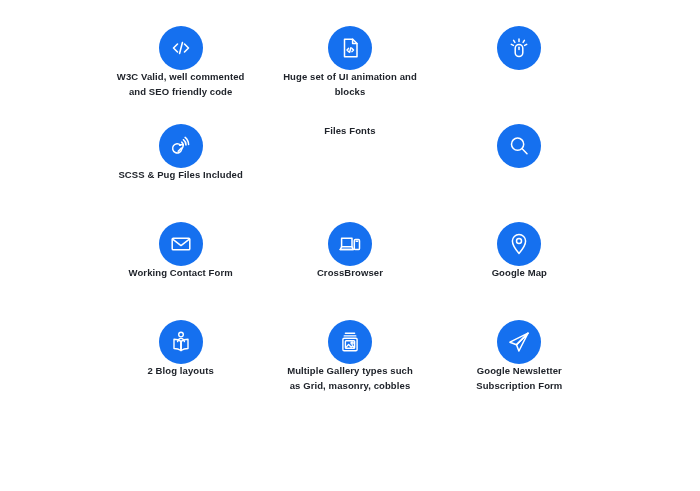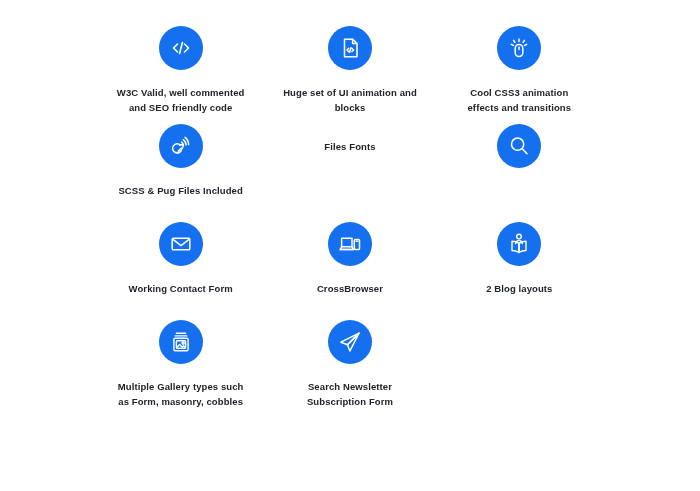--- a/index.html
+++ b/index.html
@@ -44,21 +44,20 @@
   }
   .icon-circle svg {
     display: block;
     width: 24px;
     height: 24px;
   }
   .icon-circle svg * {
     vector-effect: non-scaling-stroke;
   }
   .feature-label {
-    margin-top: 16px;
     font-size: 9.5px;
     font-weight: bold;
     line-height: 1.55;
     color: #20242b;
     letter-spacing: 0.1px;
     max-width: 160px;
     white-space: pre-line;
   }
   .aa-text {
     font-size: 17px;
@@ -102,22 +101,20 @@
       <svg viewBox="0 0 24 24" fill="none" stroke="#ffffff" stroke-width="1.5" stroke-linecap="round" stroke-linejoin="round">
         <rect x="8.2" y="8.4" width="7.6" height="12.2" rx="3.8"></rect>
         <line x1="12" y1="11.2" x2="12" y2="13.6"></line>
         <line x1="12" y1="3.1" x2="12" y2="5.6"></line>
         <line x1="6.6" y1="4.4" x2="7.9" y2="6.4"></line>
         <line x1="17.4" y1="4.4" x2="16.1" y2="6.4"></line>
         <line x1="4.3" y1="8.4" x2="6.4" y2="9.4"></line>
         <line x1="19.7" y1="8.4" x2="17.6" y2="9.4"></line>
       </svg>
     </div>
-    <div class="feature-label">Cool CSS3 animation
-effects and transitions</div>
   </div>
 
   <div class="feature-card">
     <div class="icon-circle">
       <svg viewBox="0 0 24 24" fill="none" stroke="#ffffff" stroke-width="1.5" stroke-linecap="round" stroke-linejoin="round">
         <path d="M11.6 11.2 a4.6 4.6 0 1 0 1.1 4.2 c1.2-1.5 1.6-3.1 1.5-4.9 -1.5-0.3-2.6 0-3.6 0.7 z"></path>
         <line x1="9.2" y1="17.2" x2="12.4" y2="14.1"></line>
         <path d="M14.3 11.3 a4.3 4.3 0 0 0 -1.6 -3.2"></path>
         <path d="M17.0 10.9 a6.9 6.9 0 0 0 -2.6 -5.2"></path>
         <path d="M19.6 10.5 a9.4 9.4 0 0 0 -3.5 -7.1"></path>
@@ -155,20 +152,29 @@
         <path d="M3.6 6.2 h10.4 v8.6 h-10.4 z"></path>
         <line x1="2.2" y1="17.6" x2="15.4" y2="17.6"></line>
         <path d="M3.6 14.8 l-1.4 2.8 h13.2 l-1.4 -2.8"></path>
         <rect x="16.3" y="7.6" width="5.2" height="10" rx="1.1"></rect>
         <line x1="18.2" y1="9.3" x2="19.6" y2="9.3"></line>
       </svg>
     </div>
     <div class="feature-label">CrossBrowser</div>
   </div>
 
+  <div class="feature-card">
+    <div class="icon-circle">
+      <svg viewBox="0 0 24 24" fill="none" stroke="#ffffff" stroke-width="1.5" stroke-linecap="round" stroke-linejoin="round">
+        <path d="M12 2.6 c-3.7 0-6.6 2.9-6.6 6.5 0 4.9 6.6 12.3 6.6 12.3 s6.6-7.4 6.6-12.3 c0-3.6-2.9-6.5-6.6-6.5 z"></path>
+        <circle cx="12" cy="9.1" r="2.5"></circle>
+      </svg>
+    </div>
+    <div class="feature-label">Google Map</div>
+  </div>
 
   <div class="feature-card">
     <div class="icon-circle">
       <svg viewBox="0 0 24 24" fill="none" stroke="#ffffff" stroke-width="1.4" stroke-linecap="round" stroke-linejoin="round">
         <circle cx="12" cy="4.6" r="2.3"></circle>
         <path d="M8.6 11.6 c0.5-2.1 1.8-3.2 3.4-3.2 1.6 0 2.9 1.1 3.4 3.2"></path>
         <path d="M12 11.3 v9.2"></path>
         <path d="M12 11.3 c-1.9-1.3-4.3-2-7-2 v9.2 c2.7 0 5.1 0.7 7 2 z"></path>
         <path d="M12 11.3 c1.9-1.3 4.3-2 7-2 v9.2 c-2.7 0-5.1 0.7-7 2 z"></path>
       </svg>
@@ -181,28 +187,28 @@
       <svg viewBox="0 0 24 24" fill="none" stroke="#ffffff" stroke-width="1.4" stroke-linecap="round" stroke-linejoin="round">
         <line x1="7.4" y1="3.3" x2="16.6" y2="3.3"></line>
         <line x1="6.2" y1="5.9" x2="17.8" y2="5.9"></line>
         <rect x="4.9" y="8.3" width="14.2" height="12.4" rx="1.2"></rect>
         <rect x="7.4" y="10.8" width="9.2" height="7.4" rx="0.8"></rect>
         <circle cx="14.1" cy="13.1" r="1.1"></circle>
         <polyline points="7.8,17.6 10.6,14.4 13.1,17.1 14.6,15.8 16.2,17.4"></polyline>
       </svg>
     </div>
     <div class="feature-label">Multiple Gallery types such
-as Form, masonry, cobbles</div>
+as Grid, masonry, cobbles</div>
   </div>
 
   <div class="feature-card">
     <div class="icon-circle">
       <svg viewBox="0 0 24 24" fill="none" stroke="#ffffff" stroke-width="1.5" stroke-linecap="round" stroke-linejoin="round">
         <path d="M21 3.2 L2.9 12.2 l6.6 2.5 z"></path>
         <path d="M21 3.2 L9.5 14.7 l2.4 6.3 z"></path>
         <line x1="9.5" y1="14.7" x2="21" y2="3.2"></line>
       </svg>
     </div>
-    <div class="feature-label">Search Newsletter
+    <div class="feature-label">Google Newsletter
 Subscription Form</div>
   </div>
 
 </div>
 
 </body></html>

